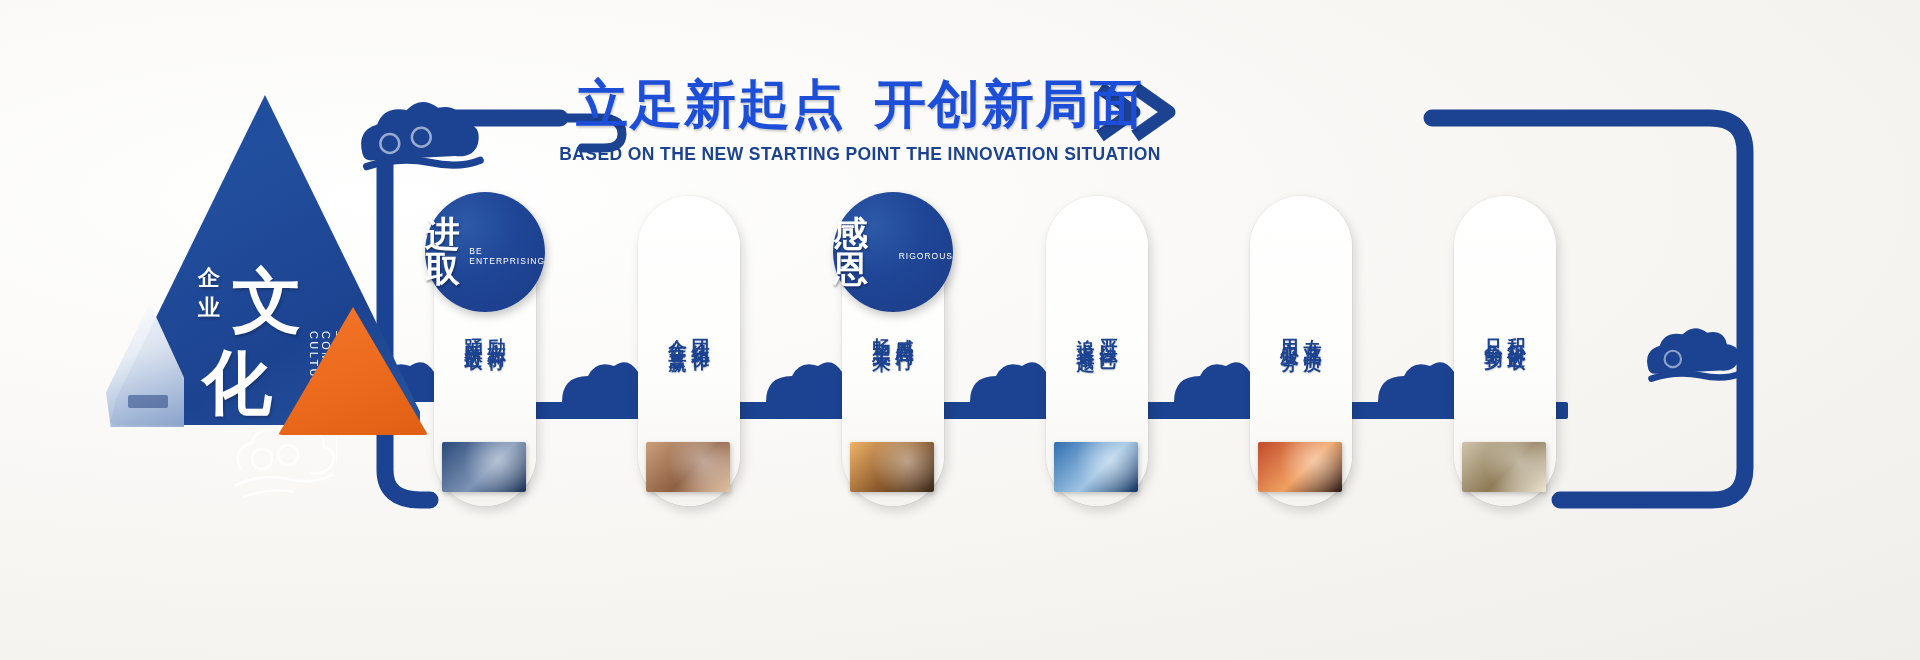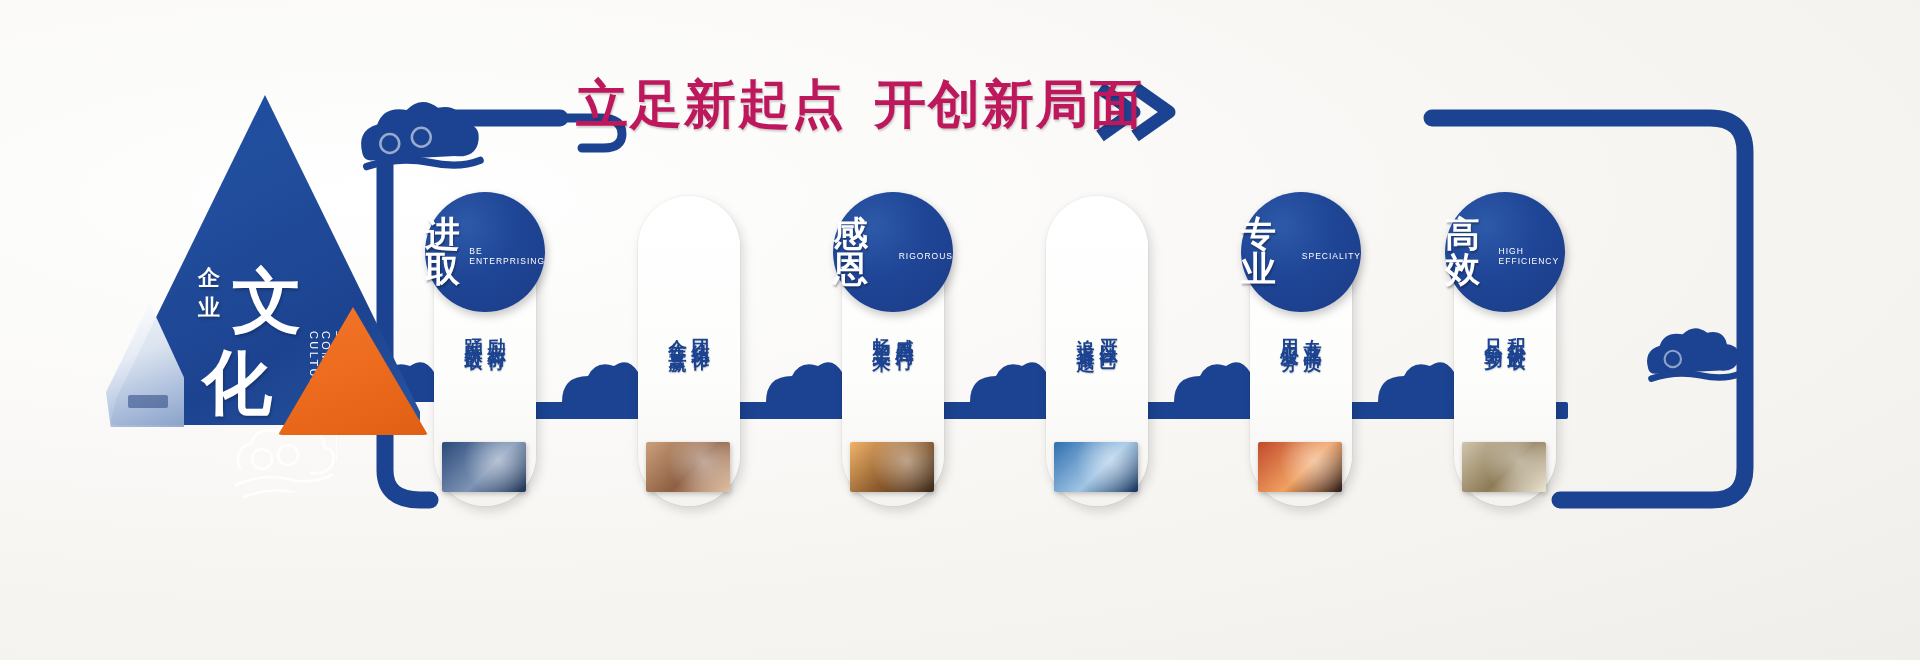--- a/index.html
+++ b/index.html
@@ -59,21 +59,21 @@
   .tri-badge{position:absolute;left:18px;top:300px;width:40px;height:13px;
     background:rgba(40,70,130,.55);border-radius:2px;}
 
   
   #frame-svg{position:absolute;left:0;top:0;width:1920px;height:660px;}
 
   
   #header{position:absolute;left:540px;top:70px;width:640px;text-align:center;}
   #title-cn{
     font-family:"Liberation Serif","DejaVu Serif",serif;
-    font-weight:700;font-size:52px;color:#be185d;letter-spacing:2px;
+    font-weight:700;font-size:52px;color:#1d4ed8;letter-spacing:2px;
     text-shadow:1px 2px 2px rgba(0,0,0,.18);white-space:nowrap;
   }
   #title-cn .gap{display:inline-block;width:28px;}
   #title-en{
     margin-top:4px;font-weight:700;font-size:17.5px;color:#1c4391;
     letter-spacing:.4px;white-space:nowrap;
   }
 
   
   .pill{
@@ -171,20 +171,21 @@
     <path d="M14,60 q26,-12 52,-6 q24,6 44,-4" fill="none" stroke="#fff" stroke-width="2.6" stroke-linecap="round"></path>
     <path d="M22,72 q26,-10 50,-5" fill="none" stroke="#fff" stroke-width="2.2" stroke-linecap="round"></path>
   </svg>
   <div class="tri-orange"></div>
 </div>
 
 <div id="header">
   <div id="title-cn">
     <span>立足新起点</span><span class="gap"></span><span>开创新局面</span>
   </div>
+  <div id="title-en">BASED ON THE NEW STARTING POINT  THE INNOVATION SITUATION</div>
 </div>
 
 <div id="pills">
     <div class="pill" style="left: 434px;">
       <div class="circle">
         <div class="cn">进取</div>
         <div class="en">BE ENTERPRISING</div>
       </div>
       <div class="vtext">
         <span>励志前行</span>
@@ -223,38 +224,30 @@
       <div class="vtext">
         <span>严以律己</span>
         <span>追求卓越</span>
       </div>
       <div class="photo">
         <i style="background:linear-gradient(135deg,#2f6fb0 0%,#9fc4e4 55%,#14325c 100%)"></i>
         <i style="background:radial-gradient(circle at 68% 38%, rgba(255,255,255,.45) 0%, rgba(255,255,255,0) 55%)"></i>
       </div>
     </div>
     <div class="pill" style="left: 1250px;">
-      <div class="circle">
-        <div class="cn">专业</div>
-        <div class="en">SPECIALITY</div>
-      </div>
       <div class="vtext">
         <span>专业品质</span>
         <span>用心服务</span>
       </div>
       <div class="photo">
         <i style="background:linear-gradient(135deg,#c14a2c 0%,#f0a060 55%,#2a1a18 100%)"></i>
         <i style="background:radial-gradient(circle at 68% 38%, rgba(255,255,255,.45) 0%, rgba(255,255,255,0) 55%)"></i>
       </div>
     </div>
     <div class="pill" style="left: 1454px;">
-      <div class="circle">
-        <div class="cn">高效</div>
-        <div class="en">HIGH EFFICIENCY</div>
-      </div>
       <div class="vtext">
         <span>积极进取</span>
         <span>只争朝夕</span>
       </div>
       <div class="photo">
         <i style="background:linear-gradient(135deg,#cfc4ad 0%,#8d7a55 55%,#efe8d6 100%)"></i>
         <i style="background:radial-gradient(circle at 68% 38%, rgba(255,255,255,.45) 0%, rgba(255,255,255,0) 55%)"></i>
       </div>
     </div>
   </div>

